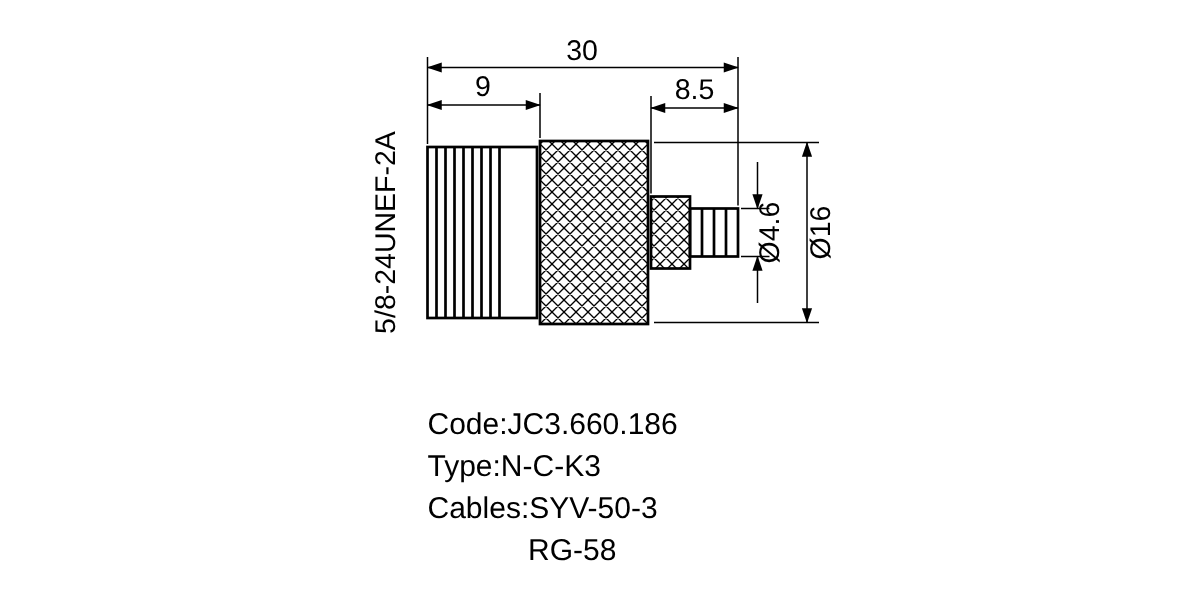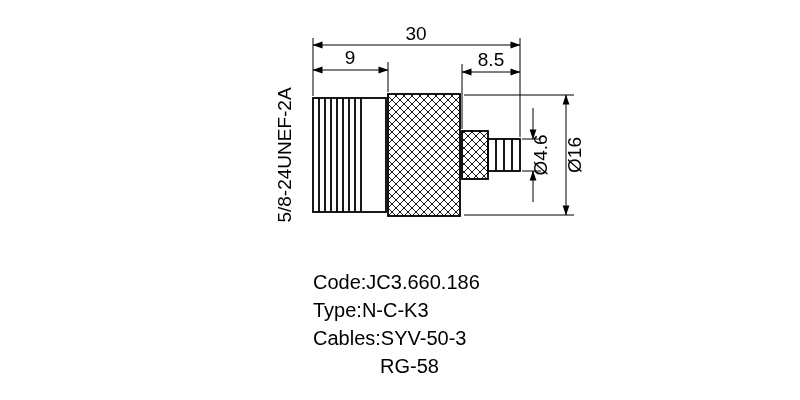--- a/index.html
+++ b/index.html
@@ -8,21 +8,20 @@
     background: #ffffff;
     width: 800px;
     height: 400px;
     overflow: hidden;
   }
   .stage {
     position: relative;
     width: 729px;
     height: 400px;
     background: #ffffff;
-    padding-left: 28px;
   }
   svg {
     display: block;
   }
   .part-line {
     stroke: #000000;
     stroke-width: 1.8;
     fill: none;
   }
   .thin-line {

